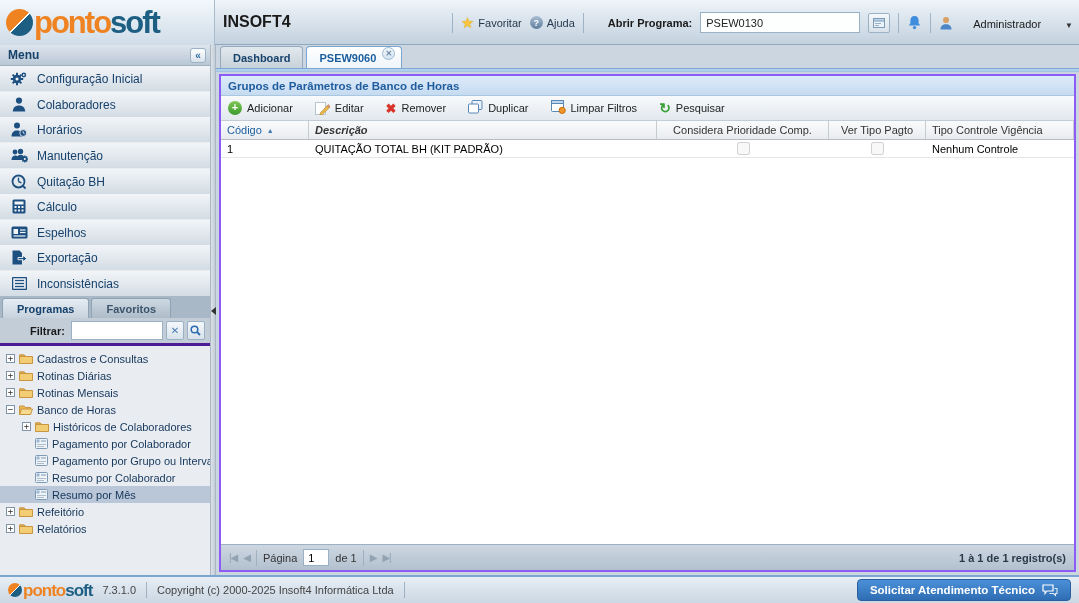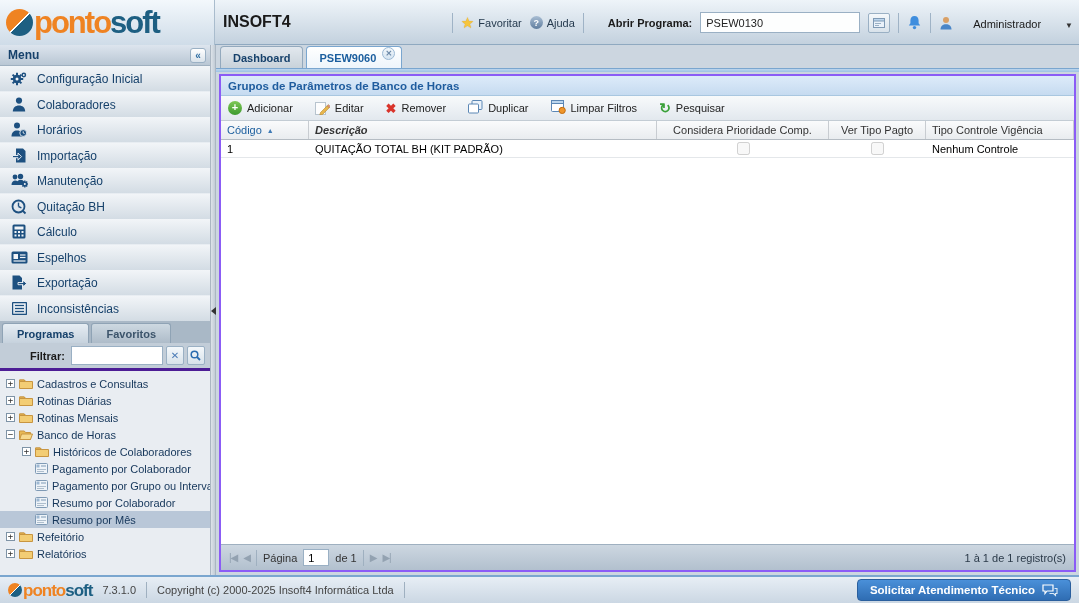--- a/index.html
+++ b/index.html
@@ -120,21 +120,21 @@
   .grid-body { flex:1; background:#fff; }
   .chk { width:13px; height:13px; margin:0 auto; }
 
   .pager { height:26px; background:linear-gradient(#cdd7e1,#b2c0ce); border-top:1px solid #9fb0c0;
     display:flex; align-items:center; padding:0 8px; gap:6px; }
   .pg-btn { color:#93a2b1; font-size:10px; cursor:default; letter-spacing:-1px; }
   .pg-sep { width:1px; height:16px; background:#9fb0c0; }
   .pg-label { color:#333; }
   .page-input { width:26px; height:17px; border:1px solid #9ab0c4; background:#fff; text-align:left; padding:1px 4px;
     font-family:"Liberation Sans",sans-serif; font-size:11px; }
-  .pg-records { margin-left:auto; font-weight:normal; color:#2b3a49; }
+  .pg-records { margin-left:auto; font-weight:bold; color:#2b3a49; }
 
   
   .footer { position:absolute; bottom:0; left:0; width:1079px; height:28px;
     background:linear-gradient(#e7eef5,#cbd7e3); border-top:2px solid #7aa6cf;
     display:flex; align-items:center; padding:0 8px; gap:10px; }
   .fsep { width:1px; height:16px; background:#9fb0c0; }
   .f-version { color:#444; }
   .f-copy { color:#444; }
   .support-btn { margin-left:auto; height:22px; padding:0 12px; border:1px solid #2a5f9e; border-radius:4px;
     background:linear-gradient(#4a90d9,#2f6db3); color:#fff; font-weight:bold; font-size:11.5px;
@@ -237,29 +237,20 @@
             <path d="M0.5 14.5 C0.5 10.5 3 8.6 6 8.6 C9 8.6 11.5 10.5 11.5 14.5 Z" fill="#1d5080"></path>
             <circle cx="12.2" cy="11" r="3.4" fill="#1d5080" stroke="#f2f5f8" stroke-width="0.8"></circle>
             <line x1="12.2" y1="11" x2="12.2" y2="9.3" stroke="#f2f5f8" stroke-width="0.9"></line>
             <line x1="12.2" y1="11" x2="13.6" y2="11.6" stroke="#f2f5f8" stroke-width="0.9"></line>
           </svg>
         </span>
       <span class="mi-label">Horários</span>
     </div>
     <div class="menu-div"></div>
 
-    <div class="menu-item">
-      <span class="mi-icon">
-          <svg width="14" height="15" viewBox="0 0 14 15">
-            <path d="M4 0.5 L11 0.5 L13.5 3 L13.5 14.5 L4 14.5 Z" fill="#1d5080"></path>
-            <path d="M0.5 7.5 L6 7.5 L6 5 L9.5 8.6 L6 12.2 L6 9.7 L0.5 9.7 Z" fill="#1d5080" stroke="#f2f5f8" stroke-width="0.9"></path>
-          </svg>
-        </span>
-      <span class="mi-label">Importação</span>
-    </div>
 
     <div class="menu-item">
       <span class="mi-icon">
           <svg width="17" height="15" viewBox="0 0 17 15">
             <circle cx="4" cy="4" r="2.4" fill="#1d5080"></circle>
             <circle cx="9.5" cy="3.4" r="2.7" fill="#1d5080"></circle>
             <path d="M0.5 12 C0.5 9 2.2 7.4 4.3 7.4 C5.2 7.4 6 7.7 6.6 8.2 C7.3 7.2 8.3 6.7 9.5 6.7 C12 6.7 13.8 8.6 13.8 12 Z" fill="#1d5080"></path>
             <circle cx="13.8" cy="11" r="2.6" fill="#1d5080"></circle>
             <g stroke="#1d5080" stroke-width="1.4">
               <line x1="13.8" y1="7.6" x2="13.8" y2="14.4"></line>

